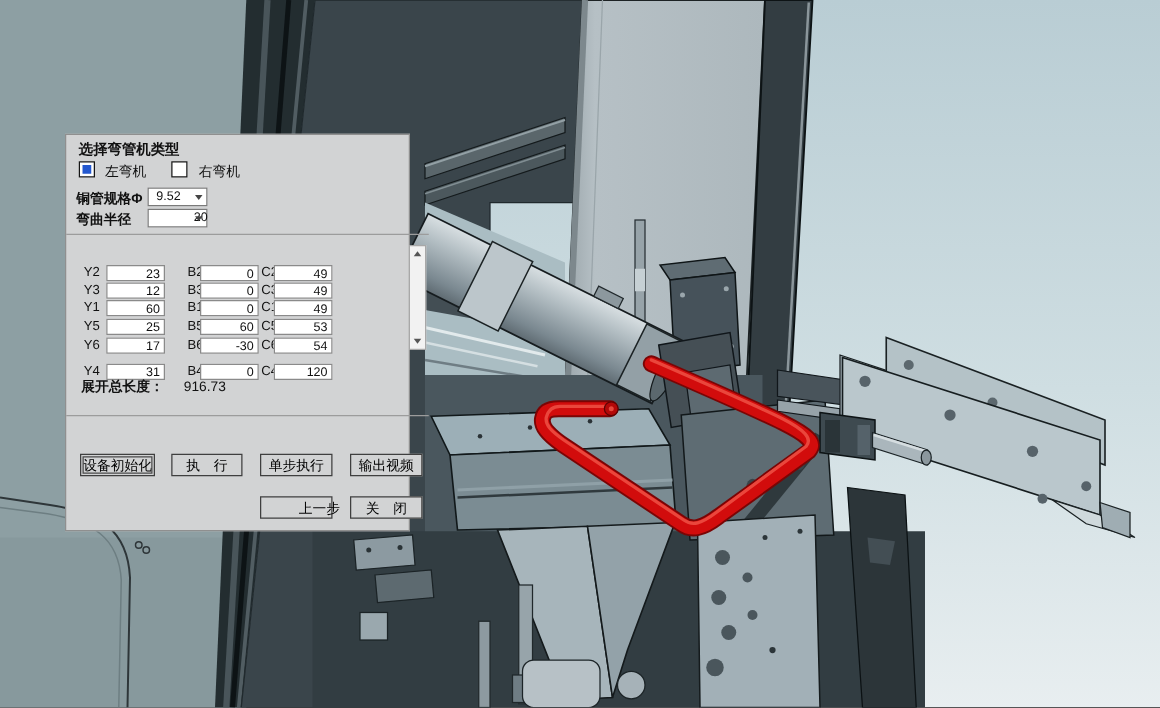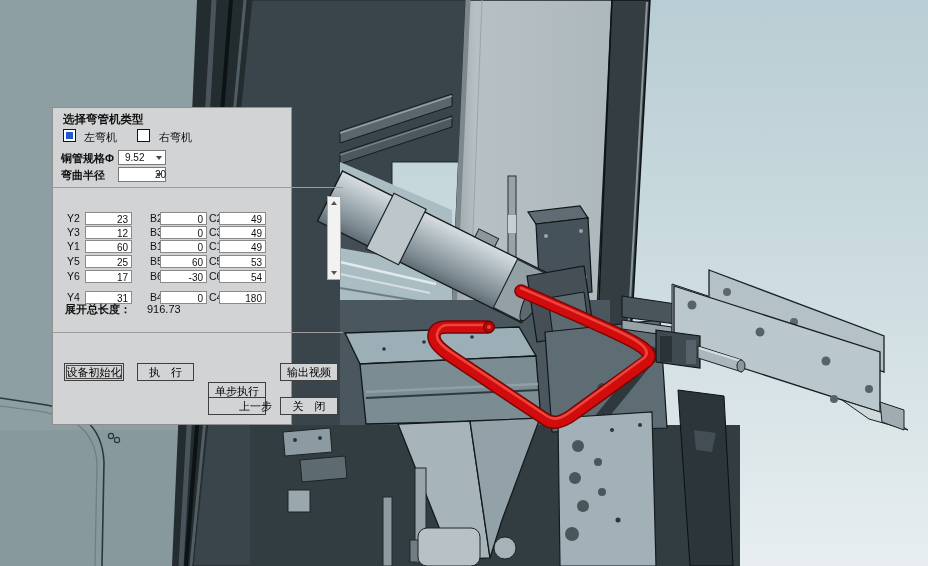--- a/index.html
+++ b/index.html
@@ -5,21 +5,21 @@
   html,body{margin:0;padding:0;background:#222;}
   #stage{position:relative;width:928px;height:566px;overflow:hidden;
          font-family:"Liberation Sans","DejaVu Sans",sans-serif;}
   #scene{position:absolute;left:0;top:0;z-index:0;}
   
   #dlg-title{position:absolute;left:52px;top:75px;width:292px;height:25px;z-index:2;
     background:var(--titlebar-bg,#fff);border:1px solid #9a9a9a;box-sizing:border-box;
     display:flex;align-items:center;justify-content:space-between;padding:0 12px;
     font-size:11px;color:#2a2a2a;}
   #dlg-close{font-size:13px;color:#111;cursor:default;line-height:1;}
-  #dlg-body{position:absolute;left:52px;top:107px;width:240px;height:318px;z-index:2;
+  #dlg-body{position:absolute;left:52px;top:107px;width:276px;height:318px;z-index:2;
     background:var(--dialog-bg,#d2d3d4);border:1px solid #8f8f8f;box-sizing:border-box;
     font-size:11px;color:#111;}
   #dlg-body *{box-sizing:border-box;}
   .abs{position:absolute;}
   .hd{font-weight:bold;font-size:11.5px;}
   .cb{width:13px;height:13px;background:#fff;border:1px solid #151515;
       display:flex;align-items:center;justify-content:center;}
   .cbi{width:7px;height:7px;background:var(--checkbox-blue,#2458cf);}
   .dd{width:48px;height:15px;background:#fff;border:1px solid #7a7a7a;
       font-size:10px;line-height:13px;padding-left:6px;position:absolute;}
@@ -293,21 +293,21 @@
       <span class="f f1">0</span>
       <span class="tl2">C3</span>
       <span class="f f2">49</span>
     </div>
     <div class="trow" style="top:145px;margin-top:38px;">
       <span class="tl0">Y4</span>
       <span class="f f0">31</span>
       <span class="tl1">B4</span>
       <span class="f f1">0</span>
       <span class="tl2">C4</span>
-      <span class="f f2">180</span>
+      <span class="f f2">120</span>
     </div>
     <div class="trow" style="top:147px;">
       <span class="tl0">Y5</span>
       <span class="f f0">25</span>
       <span class="tl1">B5</span>
       <span class="f f1">60</span>
       <span class="tl2">C5</span>
       <span class="f f2">53</span>
     </div>
     <div class="trow" style="top:161.5px;">
@@ -329,18 +329,18 @@
     </div>
 
     <div class="total">
       <span class="tlabel">展开总长度：</span><span class="tval">916.73</span>
     </div>
 
     <div class="hr" style="top:224px;"></div>
 
     <div class="btn focus" style="left:11px;top:255px;width:60px;">设备初始化</div>
     <div class="btn" style="left:84px;top:255px;width:57px;">执　行</div>
-    <div class="btn" style="left:155px;top:255px;width:58px;margin-top:19px;">单步执行</div>
+    <div class="btn" style="left:155px;top:255px;width:58px;">单步执行</div>
     <div class="btn" style="left:227px;top:255px;width:58px;">输出视频</div>
     <div class="btn" style="left:155px;top:289px;width:58px;padding-left:37px;">上一步</div>
     <div class="btn" style="left:227px;top:289px;width:58px;">关　闭</div>
   </div>
 </div>
 
 </body></html>

